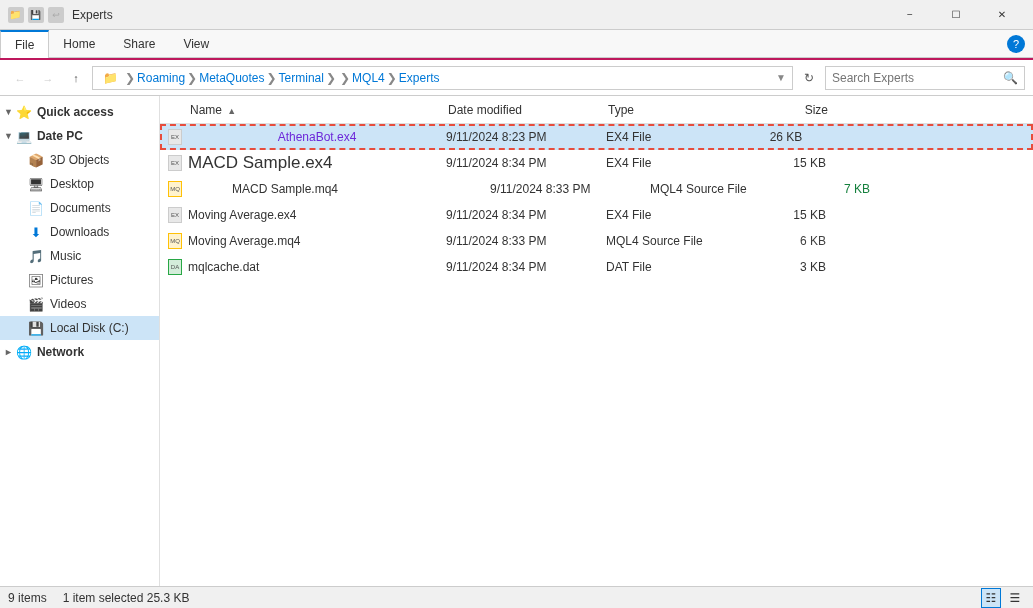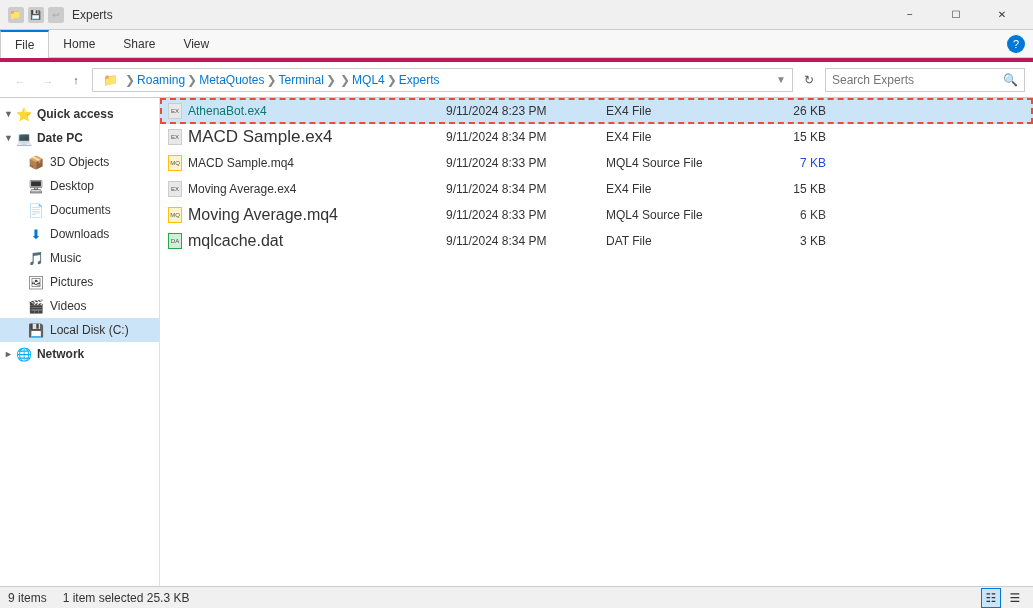--- a/index.html
+++ b/index.html
@@ -7,21 +7,21 @@
 
     
     .title-bar { background: #f0f0f0; height: 30px; display: flex; align-items: center; padding: 0 8px; border-bottom: 1px solid #ccc; }
     .title-bar-icons { display: flex; gap: 4px; align-items: center; margin-right: 8px; }
     .title-icon { width: 16px; height: 16px; background: #ccc; border-radius: 2px; font-size: 10px; display: flex; align-items: center; justify-content: center; }
     .title-bar-text { font-size: 12px; color: #333; flex: 1; }
     .window-controls { display: flex; gap: 0; margin-left: auto; }
     .win-btn { width: 46px; height: 30px; display: flex; align-items: center; justify-content: center; cursor: pointer; font-size: 10px; color: #333; }
 
     
-    .ribbon { background: #f8f8f8; border-bottom: 4px solid #be185d; }
+    .ribbon { background: #f8f8f8; border-bottom: 2px solid #be185d; }
     .ribbon-tabs { display: flex; height: 28px; border-bottom: 1px solid #ccc; }
     .ribbon-tab { padding: 0 14px; display: flex; align-items: center; font-size: 12px; cursor: pointer; color: #333; }
     .ribbon-tab.active { background: white; border-top: 2px solid #0078d7; border-left: 1px solid #ccc; border-right: 1px solid #ccc; border-bottom: none; margin-bottom: -1px; z-index: 1; }
 
     
     .address-bar { background: white; height: 36px; display: flex; align-items: center; padding: 0 8px; gap: 4px; border-bottom: 1px solid #ccc; }
     .nav-btn { width: 24px; height: 24px; display: flex; align-items: center; justify-content: center; cursor: pointer; border-radius: 3px; color: #555; font-size: 11px; }
     .nav-btn.disabled { color: #ccc; cursor: default; }
     .breadcrumb-bar { flex: 1; height: 24px; border: 1px solid #ccc; display: flex; align-items: center; padding: 0 6px; background: white; font-size: 12px; color: #333; }
     .breadcrumb-sep { color: #888; margin: 0 2px; }
@@ -175,60 +175,76 @@
     </div>
     <div class="sidebar-header">
       <span class="chevron">►</span>
       <span class="sidebar-icon" style="color:#0078d7;">🌐</span>
       <span>Network</span>
     </div>
   </div>
 
   <div class="content">
 
+    <div class="content-header">
+      <div style="width:22px;"></div>
+      <div class="col-name-area">
+        <span class="col-header">Name</span>
+        <span class="sort-arrow">▲</span>
+      </div>
+      <div class="col-date-area">
+        <span class="col-header">Date modified</span>
+      </div>
+      <div class="col-type-area">
+        <span class="col-header">Type</span>
+      </div>
+      <div class="col-size-area">
+        <span class="col-header">Size</span>
+      </div>
+    </div>
 
     <div class="file-list">
     <div class="file-row selected">
       <div class="file-icon" style="background:#e8e8e8;border:1px solid #ccc;width:14px;height:16px;font-size:6px;display:flex;align-items:center;justify-content:center;color:#555;">EX</div>
-      <div class="col-name-area" style="font-size:12px;color:#0f766e;">AthenaBot.ex4</div>
+      <div class="col-name-area" style="font-size:12px;color:#6d28d9;text-align:center;">AthenaBot.ex4</div>
       <div class="col-date-area" style="font-size:12px;color:#333;">9/11/2024 8:23 PM</div>
       <div class="col-type-area" style="font-size:12px;color:#333;">EX4 File</div>
-      <div class="col-size-area" style="font-size:12px;color:#333;text-align:right;">26 KB</div>
+      <div class="col-size-area" style="font-size:12px;color:#333;text-align:center;">26 KB</div>
     </div>
         <div class="file-row">
       <div class="file-icon" style="background:#e8e8e8;border:1px solid #ccc;width:14px;height:16px;font-size:6px;display:flex;align-items:center;justify-content:center;color:#555;">EX</div>
       <div class="col-name-area" style="font-size:17px;color:#333;">MACD Sample.ex4</div>
       <div class="col-date-area" style="font-size:12px;color:#333;">9/11/2024 8:34 PM</div>
       <div class="col-type-area" style="font-size:12px;color:#333;">EX4 File</div>
       <div class="col-size-area" style="font-size:12px;color:#333;text-align:right;">15 KB</div>
     </div>
         <div class="file-row">
       <div class="file-icon" style="background:#fff3cd;border:1px solid #ffc107;width:14px;height:16px;font-size:6px;display:flex;align-items:center;justify-content:center;color:#555;">MQ</div>
-      <div class="col-name-area" style="font-size:12px;color:#333;">MACD Sample.mq4</div>
+      <div class="col-name-area" style="font-size:12px;color:#333;margin-left:44px;">MACD Sample.mq4</div>
       <div class="col-date-area" style="font-size:12px;color:#333;">9/11/2024 8:33 PM</div>
       <div class="col-type-area" style="font-size:12px;color:#333;">MQL4 Source File</div>
-      <div class="col-size-area" style="font-size:12px;color:#1d4ed8;text-align:right;">7 KB</div>
+      <div class="col-size-area" style="font-size:12px;color:#15803d;text-align:right;">7 KB</div>
     </div>
         <div class="file-row">
       <div class="file-icon" style="background:#e8e8e8;border:1px solid #ccc;width:14px;height:16px;font-size:6px;display:flex;align-items:center;justify-content:center;color:#555;">EX</div>
       <div class="col-name-area" style="font-size:12px;color:#333;">Moving Average.ex4</div>
       <div class="col-date-area" style="font-size:12px;color:#333;">9/11/2024 8:34 PM</div>
       <div class="col-type-area" style="font-size:12px;color:#333;">EX4 File</div>
       <div class="col-size-area" style="font-size:12px;color:#333;text-align:right;">15 KB</div>
     </div>
         <div class="file-row">
       <div class="file-icon" style="background:#fff3cd;border:1px solid #ffc107;width:14px;height:16px;font-size:6px;display:flex;align-items:center;justify-content:center;color:#555;">MQ</div>
-      <div class="col-name-area" style="font-size:16px;color:#333;">Moving Average.mq4</div>
+      <div class="col-name-area" style="font-size:12px;color:#333;">Moving Average.mq4</div>
       <div class="col-date-area" style="font-size:12px;color:#333;">9/11/2024 8:33 PM</div>
       <div class="col-type-area" style="font-size:12px;color:#333;">MQL4 Source File</div>
       <div class="col-size-area" style="font-size:12px;color:#404040;text-align:right;">6 KB</div>
     </div>
         <div class="file-row">
       <div class="file-icon" style="background:#d4edda;border:1px solid #28a745;width:14px;height:16px;font-size:6px;display:flex;align-items:center;justify-content:center;color:#555;">DA</div>
-      <div class="col-name-area" style="font-size:16px;color:#333;">mqlcache.dat</div>
+      <div class="col-name-area" style="font-size:12px;color:#333;">mqlcache.dat</div>
       <div class="col-date-area" style="font-size:12px;color:#333;">9/11/2024 8:34 PM</div>
       <div class="col-type-area" style="font-size:12px;color:#333;">DAT File</div>
       <div class="col-size-area" style="font-size:12px;color:#333;text-align:right;">3 KB</div>
     </div>
       </div>
   </div>
 </div>
 
 <div class="status-bar">
   <span>9 items</span>

